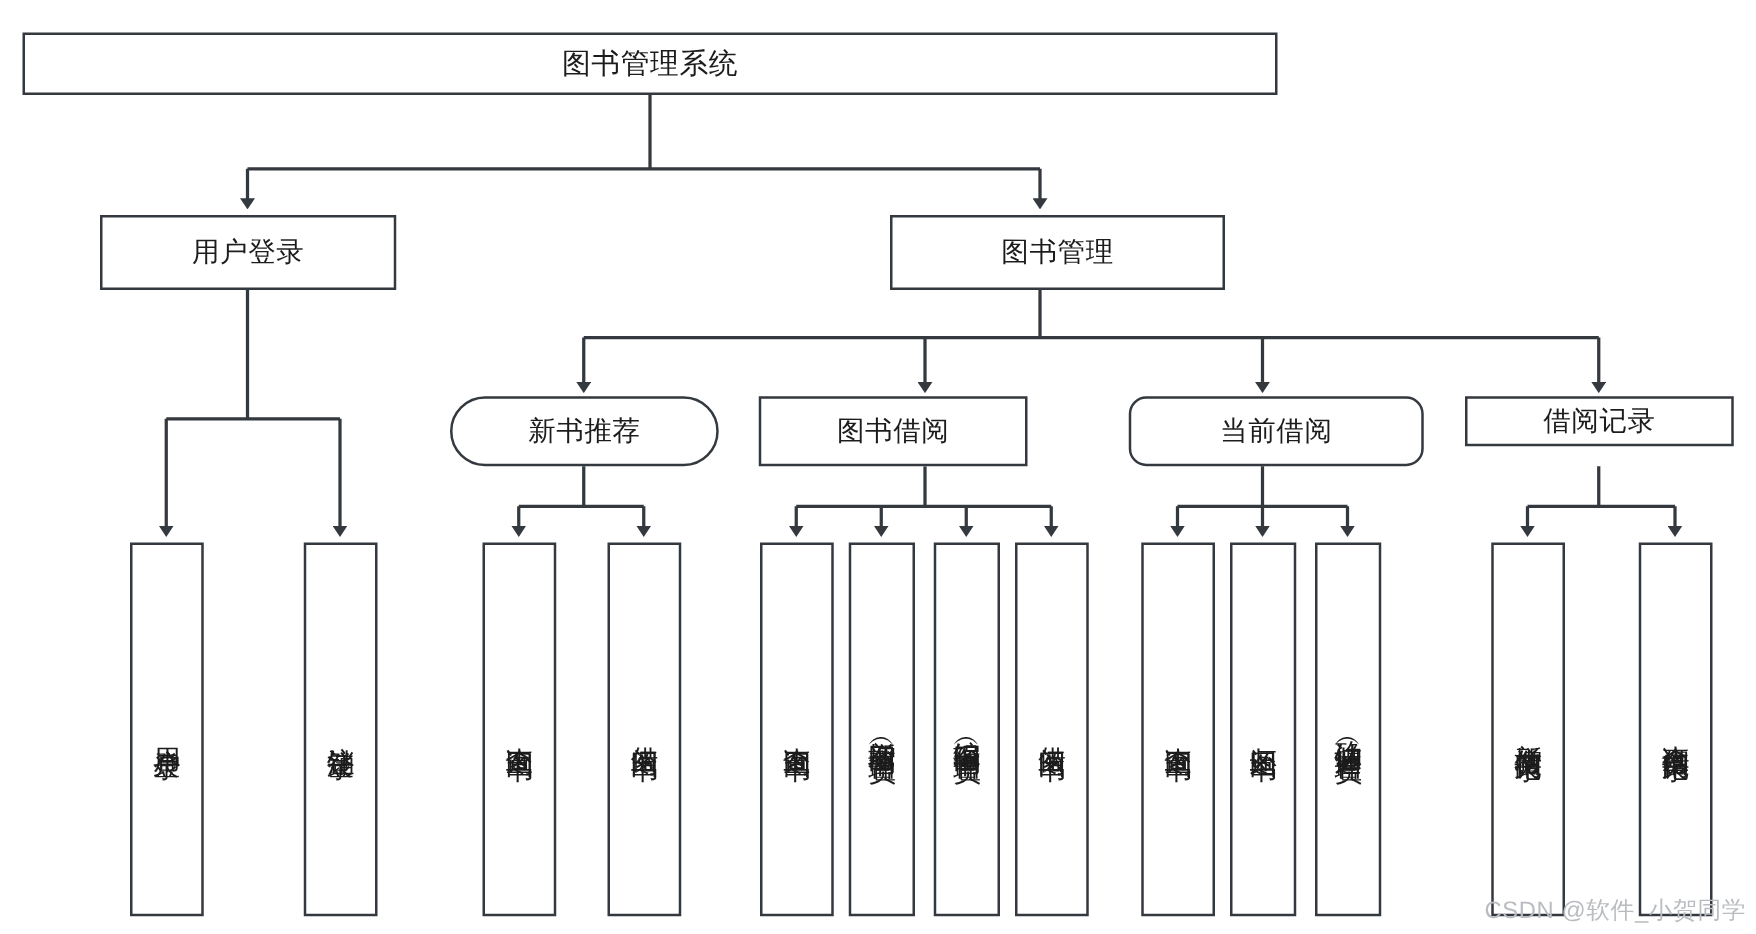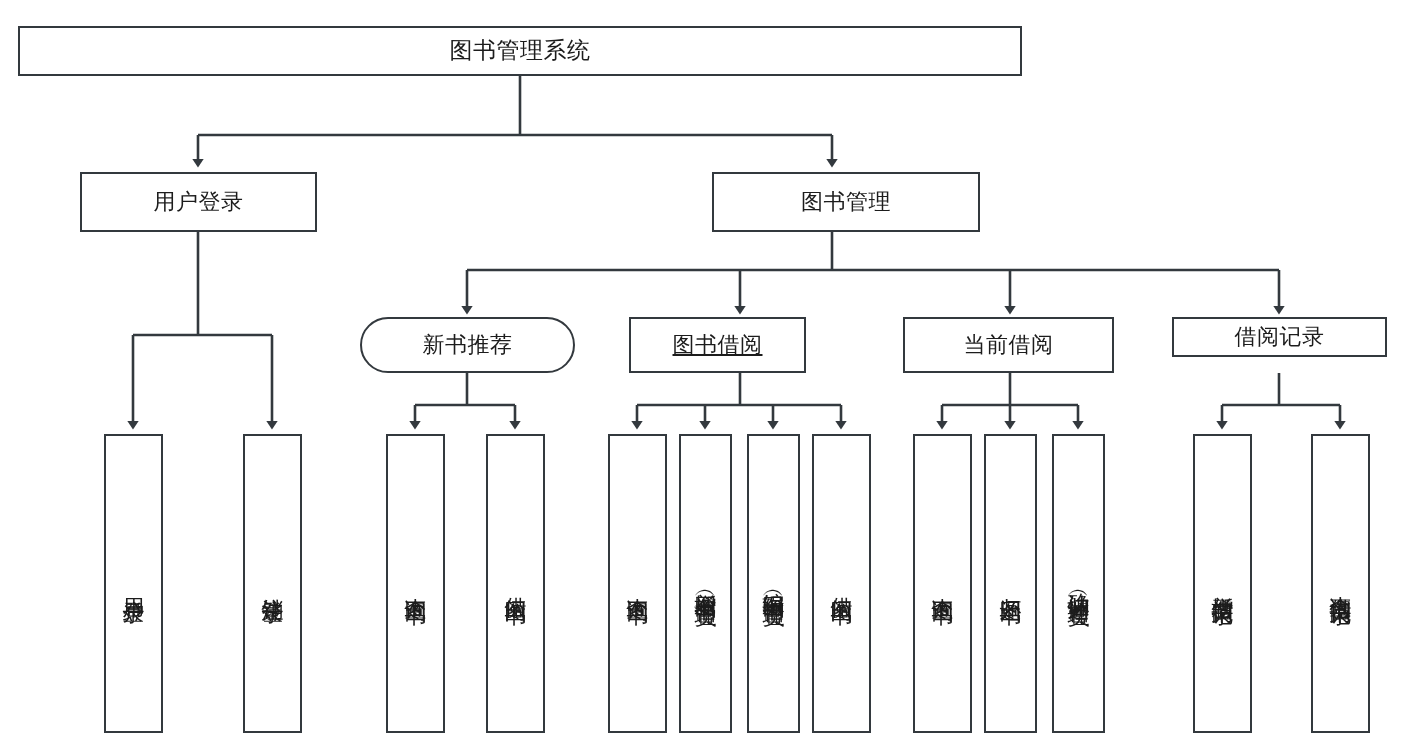--- a/index.html
+++ b/index.html
@@ -139,25 +139,25 @@
   </div>
 
   <div class="node horiz" style="left:712px; top:172px; width:268px; height:60px;">
     <span class="node-label">图书管理</span>
   </div>
 
   <div class="node horiz" style="left:360px; top:317px; width:215px; height:56px;border-radius:28px;">
     <span class="node-label">新书推荐</span>
   </div>
 
-  <div class="node horiz" style="left:629px; top:317px; width:177px; height:56px;text-decoration:underline;">
+  <div class="node horiz" style="left:607px; top:317px; width:215px; height:56px;">
     <span class="node-label">图书借阅</span>
   </div>
 
-  <div class="node horiz" style="left:903px; top:317px; width:211px; height:56px;">
+  <div class="node horiz" style="left:903px; top:317px; width:236px; height:56px;border-radius:14px;">
     <span class="node-label">当前借阅</span>
   </div>
 
   <div class="node horiz" style="left:1172px; top:317px; width:215px; height:40px;">
     <span class="node-label">借阅记录</span>
   </div>
 
   <div class="node vert" style="left:104px; top:434px; width:59px; height:299px;">
     <span class="node-label">用户登录</span>
   </div>
@@ -203,14 +203,15 @@
   </div>
 
   <div class="node vert" style="left:1193px; top:434px; width:59px; height:299px;">
     <span class="node-label">新增借阅记录</span>
   </div>
 
   <div class="node vert" style="left:1311px; top:434px; width:59px; height:299px;">
     <span class="node-label">查询借阅记录</span>
   </div>
 
+  <div id="watermark">CSDN @软件_小贺同学</div>
 
 </div>
 
 </body></html>

